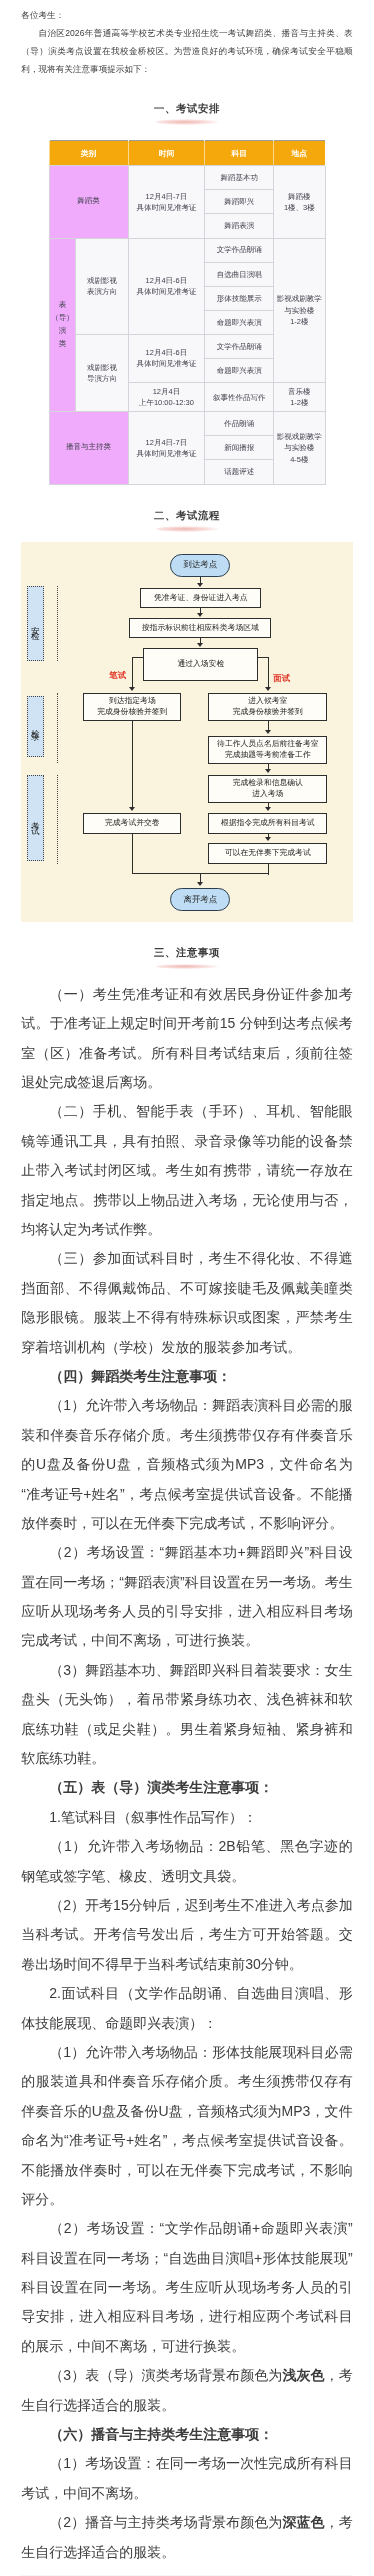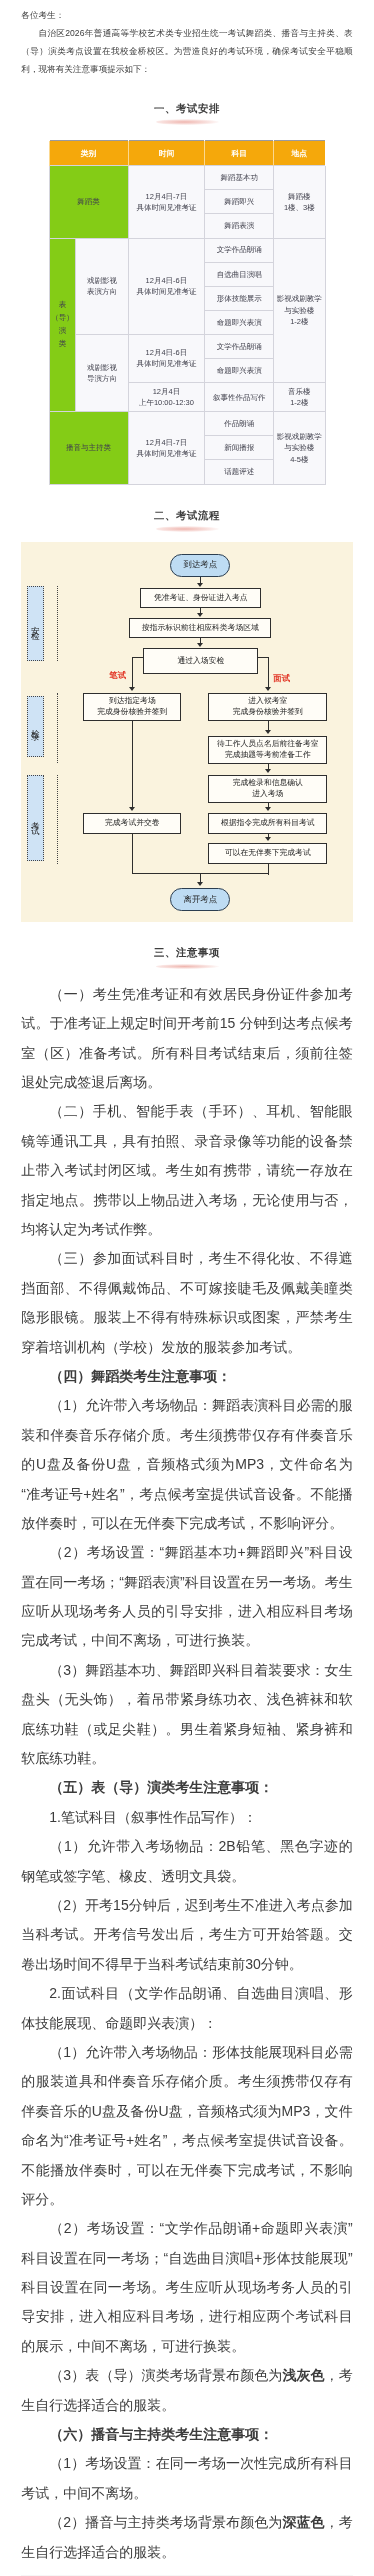--- a/index.html
+++ b/index.html
@@ -13,21 +13,21 @@
   .sec{margin:24px 0 10.4px;text-align:center;font-size:10.4px;font-weight:700;color:#3f3f3f;letter-spacing:0.6px;}
   .sec .swoosh{display:block;width:63px;height:5.8px;margin:3.5px auto 0;border-radius:50%;
     background:radial-gradient(ellipse at 45% 50%, rgba(226,122,110,.55) 0%, rgba(226,122,110,.25) 45%, rgba(226,122,110,0) 75%);}
   
   table.exam{border-collapse:collapse;margin:15px auto 0;width:277px;font-size:7.5px;color:#41414d;
     border-top:1.2px solid #9a9aa0;border-bottom:1.2px solid #9a9aa0;}
   table.exam thead th{background:#F5A80B;color:#fff;font-weight:700;font-size:7.8px;height:22px;
     border-left:0.6px solid rgba(255,255,255,.55);border-right:0.6px solid rgba(255,255,255,.55);}
   table.exam td{border:0.6px solid #d4d4dc;background:#f8f8fb;text-align:center;vertical-align:middle;
     padding:2.9px 1.7px;height:17.3px;white-space:pre-line;line-height:1.5;}
-  table.exam td.cat{background:#84cc16;}
+  table.exam td.cat{background:#f0abfc;font-family:Liberation Mono, monospace;}
   table.exam td.vert{line-height:1.7;}
   
   .flow{position:relative;height:380px;background:#FAF3DE;margin:9.2px 0 0;}
   .fbox,.fnode{position:absolute;display:flex;align-items:center;justify-content:center;text-align:center;
     font-size:7.8px;line-height:1.4;color:#222;white-space:pre-line;box-sizing:border-box;}
   .fbox{background:#fffdf7;border:0.9px solid #2e2e2e;}
   .fnode{background:#bedcf3;border:1.2px solid #2c3e50;border-radius:11.5px;font-size:8.4px;}
   .vl,.hl{position:absolute;background:#2e2e2e;}
   .vl{width:1.2px;} .hl{height:1.2px;}
   .ah{position:absolute;width:0;height:0;border-left:3.5px solid transparent;border-right:3.5px solid transparent;border-top:4.6px solid #2e2e2e;}
@@ -207,21 +207,21 @@
       <div class="fnode" style="left:149px;top:11.5px;width:60px;height:23px;">到达考点</div>
       <div class="vl" style="left:179px;top:35px;height:8px;"></div>
       <div class="ah" style="left:176px;top:41px;"></div>
 
       <div class="fbox" style="left:119px;top:46px;width:121px;height:19.6px;">凭准考证、身份证进入考点</div>
       <div class="vl" style="left:179px;top:66px;height:7px;"></div>
       <div class="ah" style="left:176px;top:71px;"></div>
       <div class="fbox" style="left:108px;top:76px;width:142px;height:19.6px;">按指示标识前往相应科类考场区域</div>
       <div class="vl" style="left:179px;top:96px;height:7px;"></div>
       <div class="ah" style="left:176px;top:101px;"></div>
-      <div class="fbox" style="left:122px;top:106px;width:115px;height:26px;">通过入场安检</div>
+      <div class="fbox" style="left:122px;top:106px;width:115px;height:33px;">通过入场安检</div>
 
       <div class="hl" style="left:111px;top:115px;width:11px;"></div>
       <div class="vl" style="left:111px;top:115px;height:31px;"></div>
       <div class="ah" style="left:108px;top:145px;"></div>
       <div class="hl" style="left:237px;top:115px;width:11px;"></div>
       <div class="vl" style="left:247px;top:115px;height:31px;"></div>
       <div class="ah" style="left:244px;top:145px;"></div>
       <div class="blabel" style="left:88px;top:128px;">笔试</div>
       <div class="blabel" style="left:252px;top:131px;">面试</div>
 

